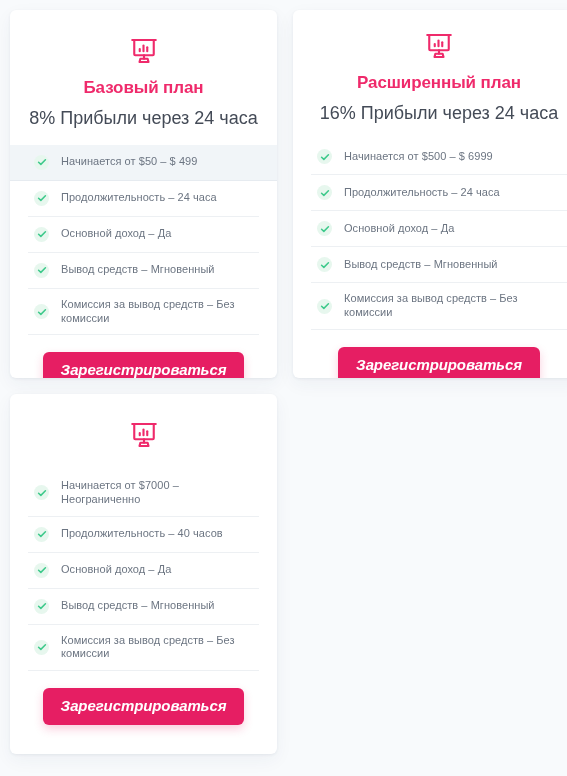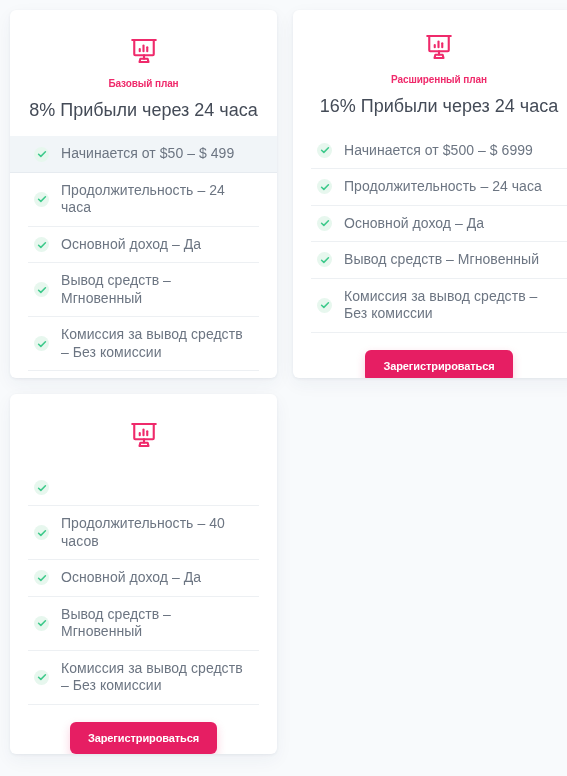--- a/index.html
+++ b/index.html
@@ -46,21 +46,21 @@
     margin-bottom: 6px;
   }
   .plan-icon {
     width: 30px;
     height: 30px;
     display: block;
   }
 
   .plan-title {
     text-align: center;
-    font-size: 10px;
+    font-size: 17px;
     font-weight: bold;
     color: #ef2a6b;
     letter-spacing: -0.1px;
     margin: 6px 0 0 0;
     line-height: 1.2;
   }
 
   .plan-subtitle {
     text-align: center;
     font-size: 18px;
@@ -99,45 +99,46 @@
     border-radius: 50%;
     background: #e7f7ee;
     display: flex;
     align-items: center;
     justify-content: center;
     margin-right: 12px;
   }
   .check-icon svg { display: block; }
 
   .feature-text {
-    font-size: 14px;
+    font-size: 11px;
     color: #6c7582;
     line-height: 1.25;
     letter-spacing: 0.05px;
   }
 
   .cta-wrap {
     display: flex;
     justify-content: center;
     margin-top: 17px;
   }
 
   .cta-button {
     background: #e61e63;
     color: #ffffff;
     border: none;
     border-radius: 6px;
     font-family: inherit;
-    font-size: 11px;
+    font-size: 15px;
     font-weight: bold;
     padding: 10px 18px;
     cursor: pointer;
     letter-spacing: -0.1px;
     box-shadow: 0 4px 10px rgba(230, 30, 99, 0.22);
     line-height: 1.1;
+    font-style: italic;
   }
 </style>
 </head>
 <body>
 
 <div id="plans-grid">
     <div class="plan-card" id="plan-card-0">
       <div class="plan-icon-wrap">
         <span>
           <svg viewBox="0 0 24 24" class="plan-icon" fill="none" stroke="#ef2a6b" stroke-width="1.7" stroke-linecap="round" stroke-linejoin="round">
@@ -275,20 +276,21 @@
           </svg>
         </span>
       </div>
       <ul class="feature-list">
         <li class="feature-item">
           <span class="check-icon">
             <svg viewBox="0 0 14 14" width="10" height="10" fill="none" stroke="#3cc98a" stroke-width="2.1" stroke-linecap="round" stroke-linejoin="round">
               <path d="M2.2 7.3 L5.4 10.3 L11.8 3.8"></path>
             </svg>
           </span>
+          <span class="feature-text">Начинается от $7000 – Неограниченно</span>
         </li>
         <li class="feature-item">
           <span class="check-icon">
             <svg viewBox="0 0 14 14" width="10" height="10" fill="none" stroke="#3cc98a" stroke-width="2.1" stroke-linecap="round" stroke-linejoin="round">
               <path d="M2.2 7.3 L5.4 10.3 L11.8 3.8"></path>
             </svg>
           </span>
           <span class="feature-text">Продолжительность – 40 часов</span>
         </li>
         <li class="feature-item">

